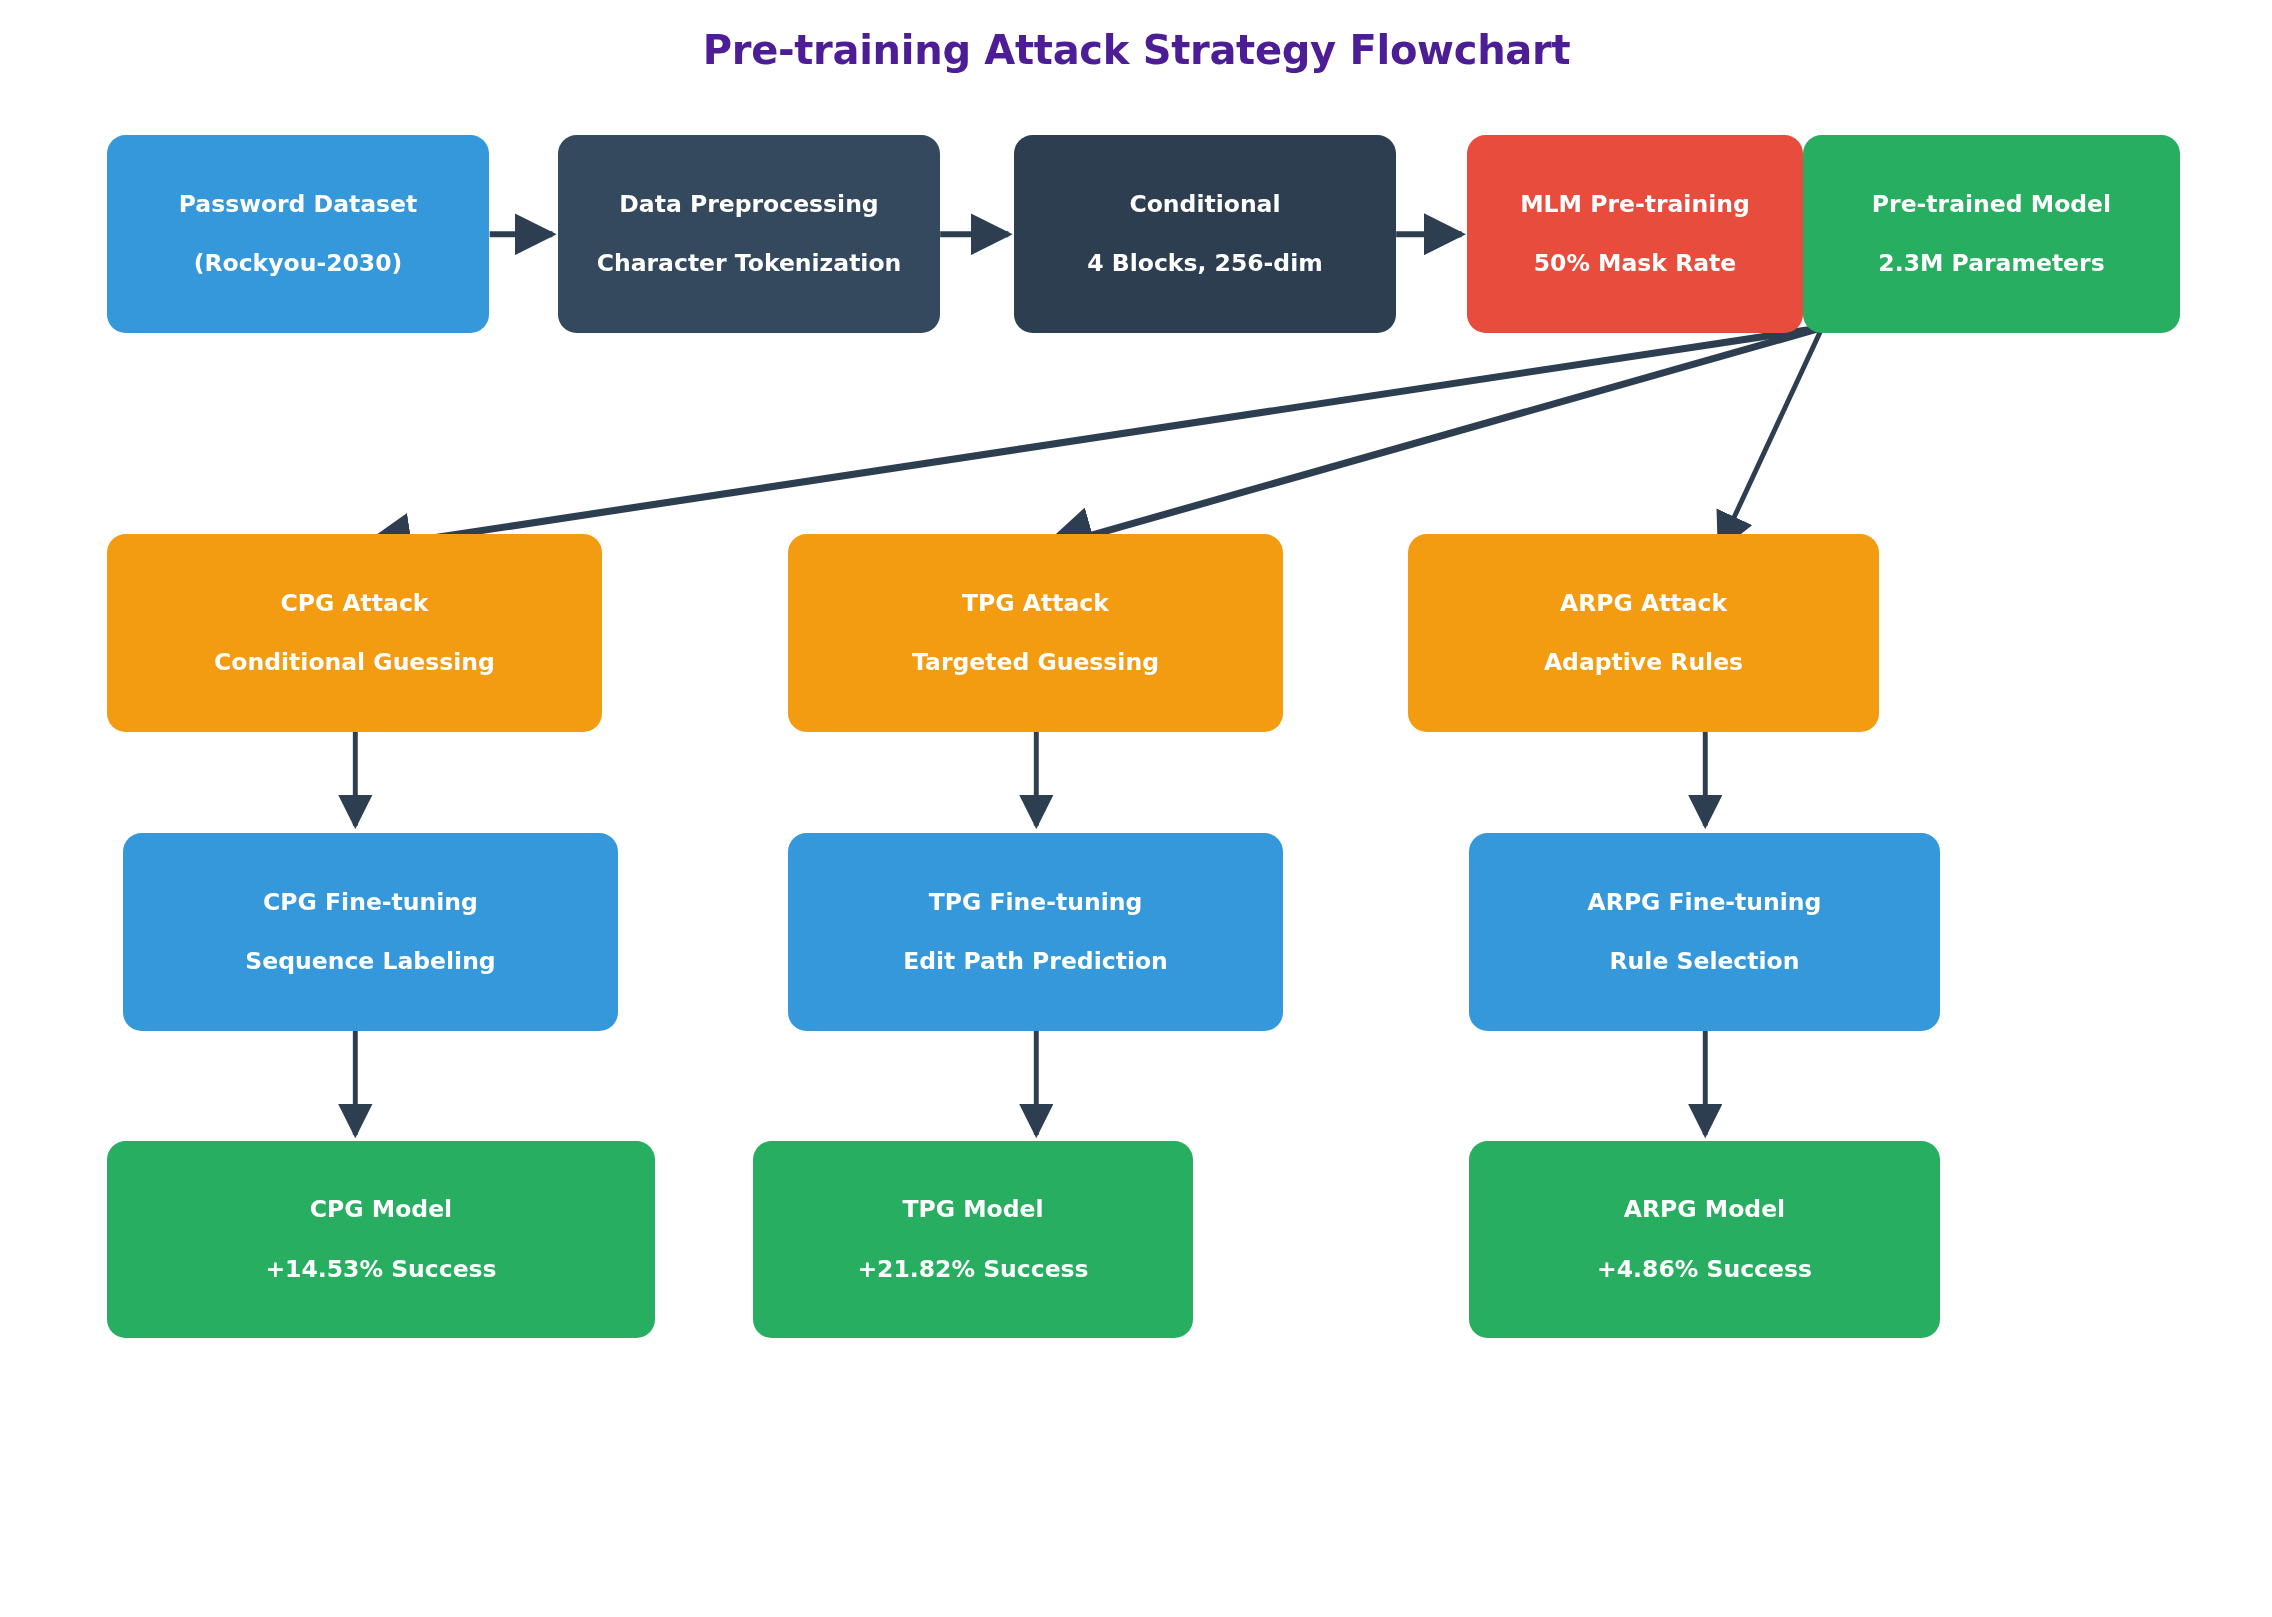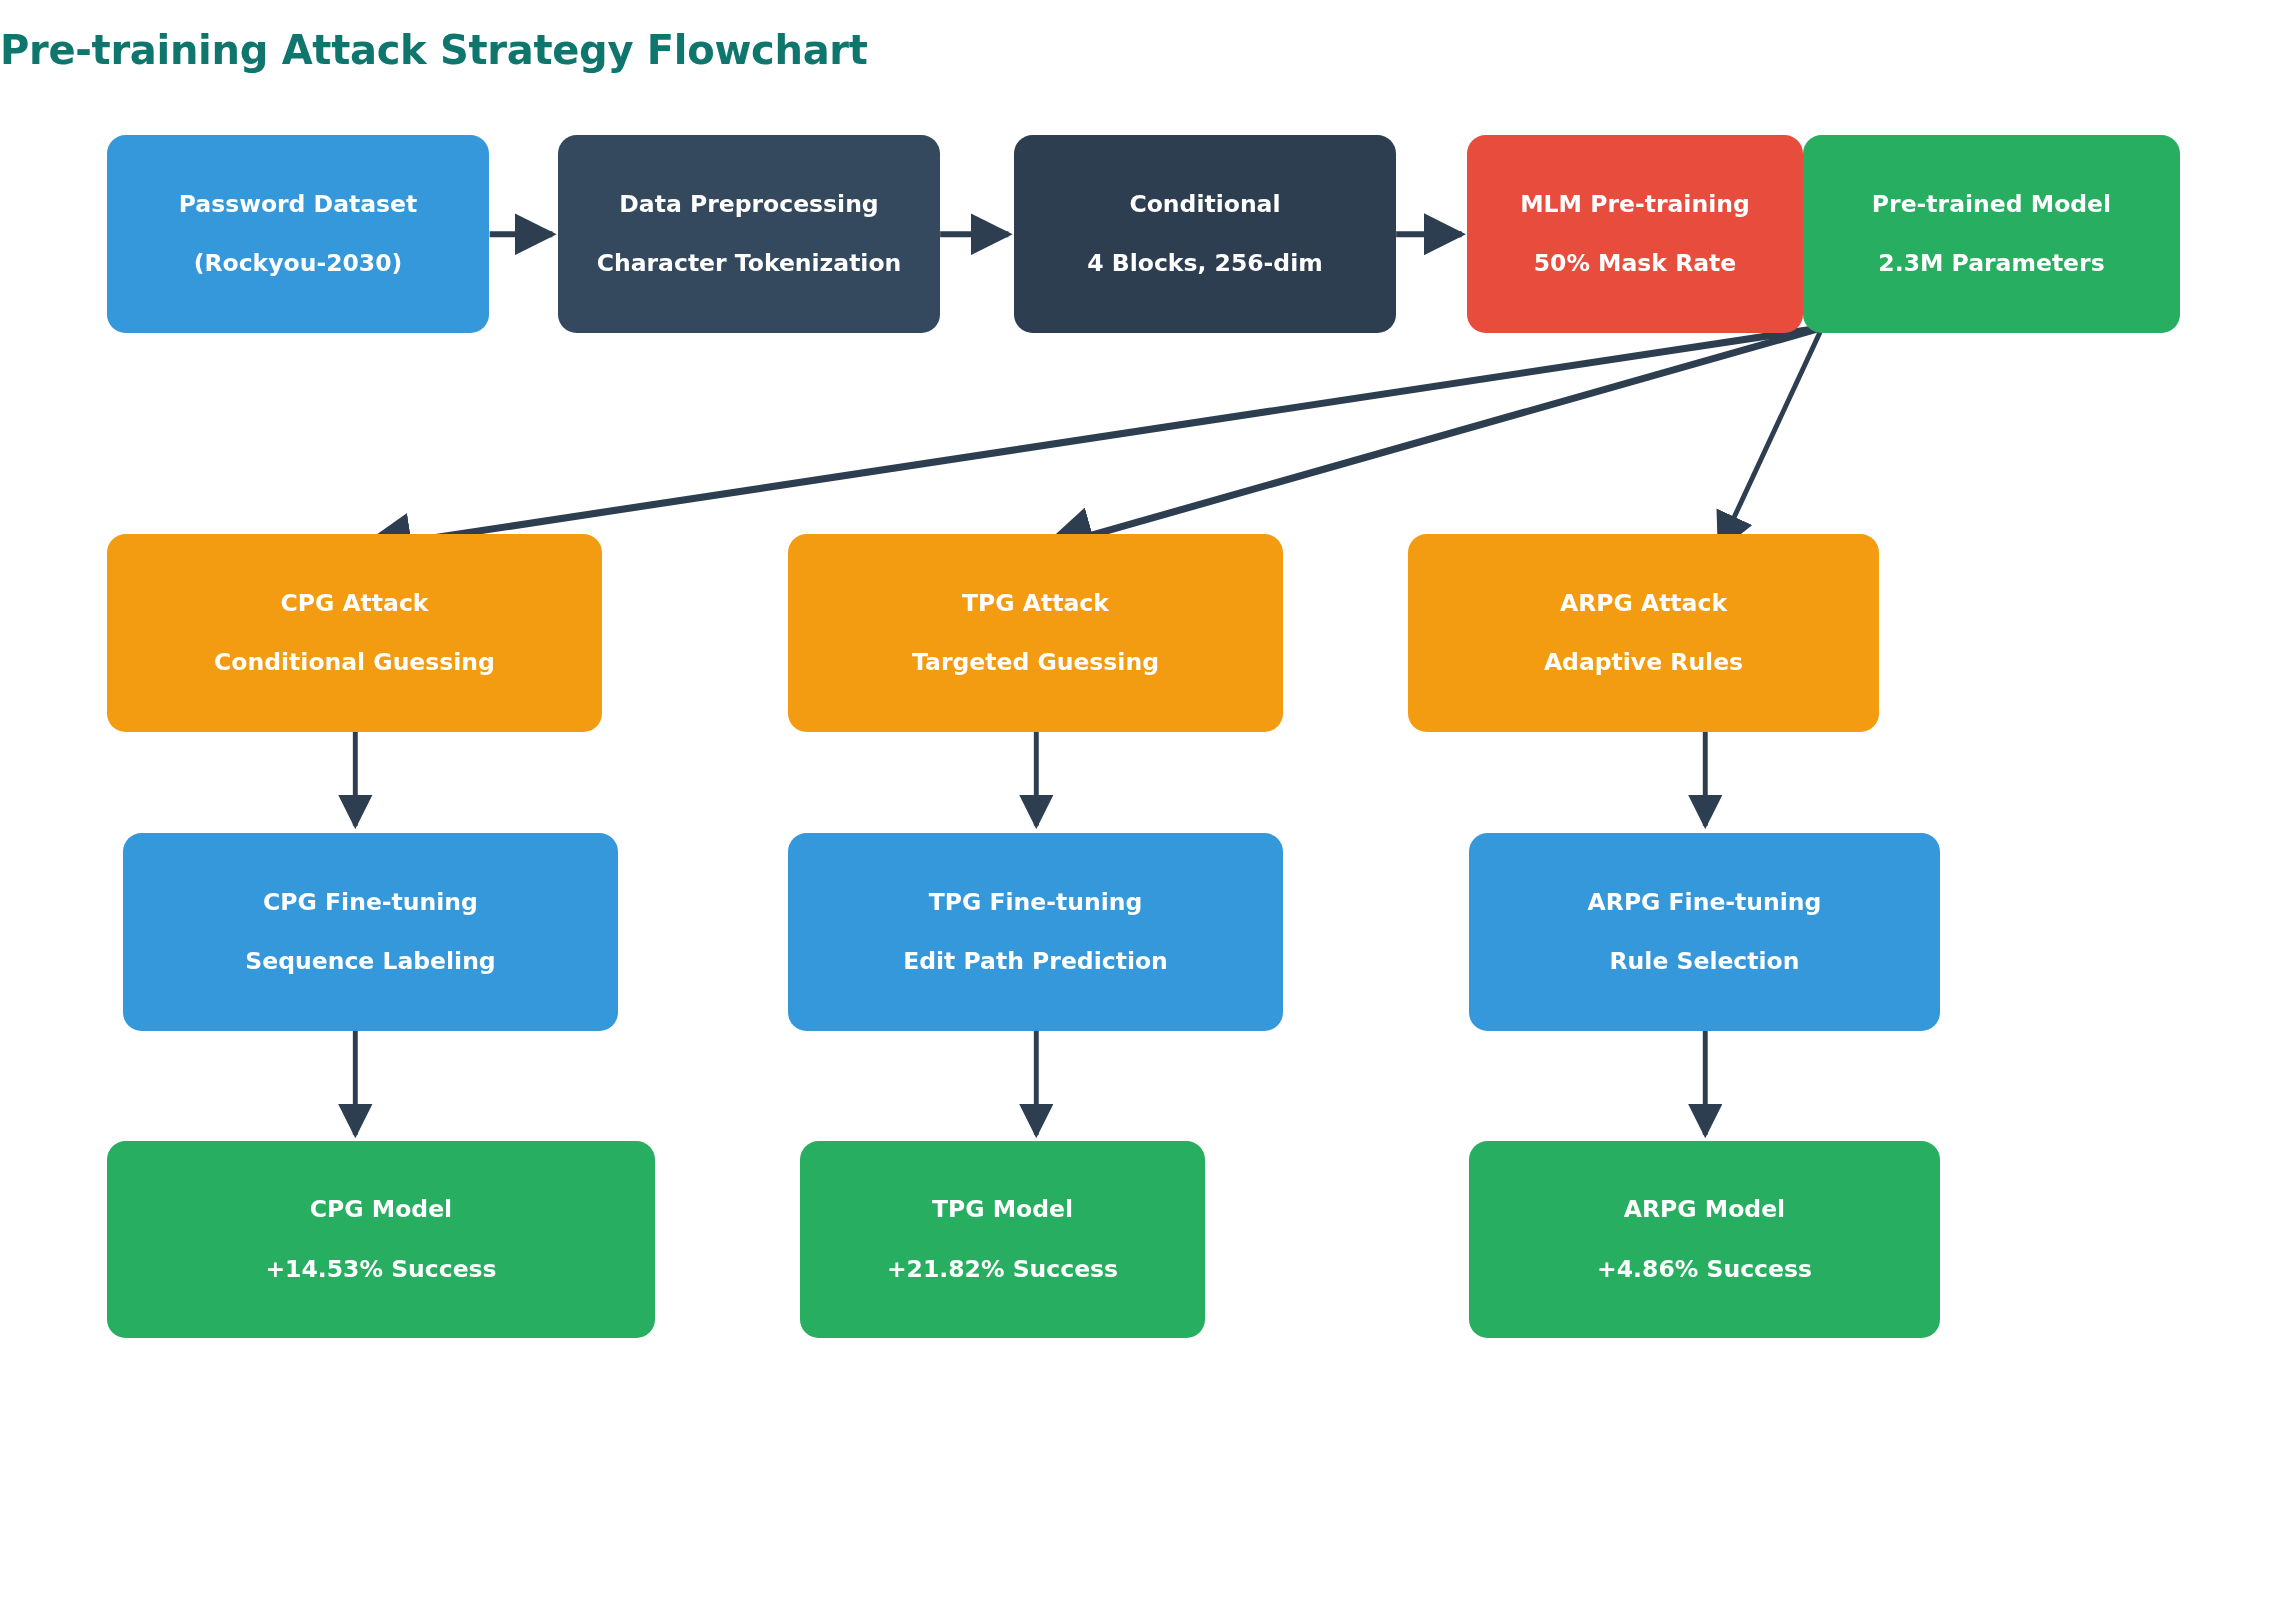--- a/index.html
+++ b/index.html
@@ -15,25 +15,25 @@
     width: 2273px;
     height: 1617px;
     background: #ffffff;
     overflow: hidden;
   }
   #title {
     position: absolute;
     left: 0;
     top: 27px;
     width: 2273px;
-    text-align: left;
+    text-align: center;
     font-family: "DejaVu Sans", sans-serif;
     font-size: 40px;
     font-weight: bold;
-    color: #0f766e;
+    color: #4c1d95;
     letter-spacing: -0.3px;
   }
   svg#edges {
     position: absolute;
     left: 0;
     top: 0;
     width: 2273px;
     height: 1617px;
     pointer-events: none;
   }
@@ -68,21 +68,21 @@
   .n-tpg-atk   { left: 788px; top: 534px; width: 495px;  height: 198px; background: #f39c12; }
   .n-arpg-atk  { left: 1408px; top: 534px; width: 471px;  height: 198px; background: #f39c12; }
 
   
   .n-cpg-ft    { left: 123px;  top: 833px; width: 495px; height: 198px; background: #3498db; }
   .n-tpg-ft    { left: 788px; top: 833px; width: 495px; height: 198px; background: #3498db; }
   .n-arpg-ft   { left: 1469px; top: 833px; width: 471px; height: 198px; background: #3498db; }
 
   
   .n-cpg-mdl   { left: 107px;  top: 1141px; width: 548px; height: 197px; background: #27ae60; }
-  .n-tpg-mdl   { left: 800px; top: 1141px; width: 405px; height: 197px; background: #27ae60; }
+  .n-tpg-mdl   { left: 753px; top: 1141px; width: 440px; height: 197px; background: #27ae60; }
   .n-arpg-mdl  { left: 1469px; top: 1141px; width: 471px; height: 197px; background: #27ae60; }
 </style>
 </head>
 <body>
 
 <div id="stage">
 
   <div id="title">Pre-training Attack Strategy Flowchart</div>
 
   <svg id="edges" viewBox="0 0 4161 2961" xmlns="http://www.w3.org/2000/svg">

